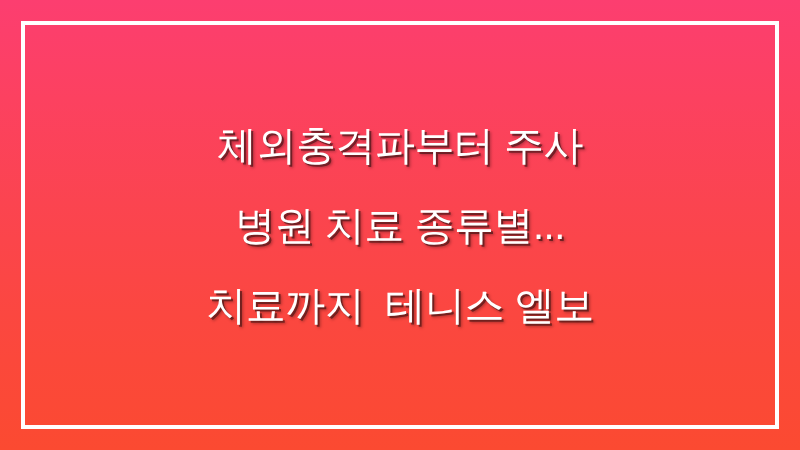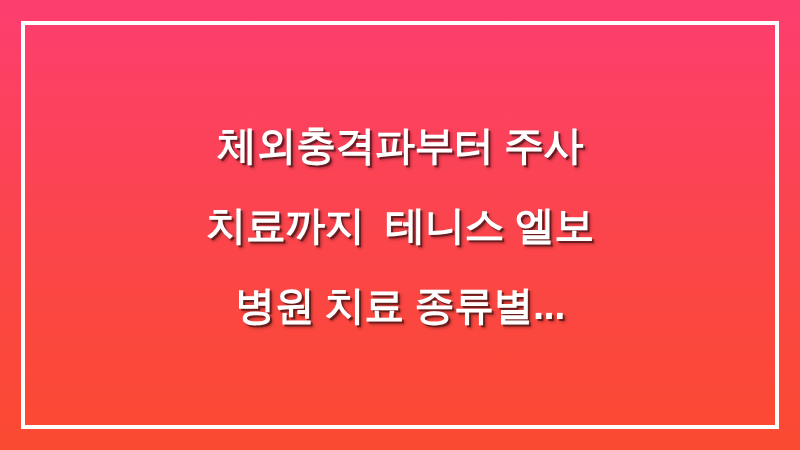--- a/index.html
+++ b/index.html
@@ -54,36 +54,36 @@
     justify-content: center;
     box-sizing: border-box;
     padding: 0 48px;
   }
 
   .title-line {
     display: block;
     width: 100%;
     text-align: center;
     color: #ffffff;
-    font-weight: 700;
+    font-weight: 400;
     font-size: 40px;
     line-height: 80px;
     letter-spacing: -0.5px;
     white-space: pre;
     text-shadow:
       2px 2px 0 rgba(40, 12, 12, 0.55),
       3px 3px 3px rgba(30, 8, 8, 0.35);
   }
 </style>
 </head>
 <body>
 
 <div id="thumbnail-card">
 
   <div id="frame-border"></div>
 
   <div id="title-block">
     <span class="title-line">체외충격파부터 주사</span>
+    <span class="title-line">병원 치료 종류별...</span>
     <span class="title-line">치료까지  테니스 엘보</span>
-    <span class="title-line">병원 치료 종류별...</span>
   </div>
 
 </div>
 
 </body></html>

